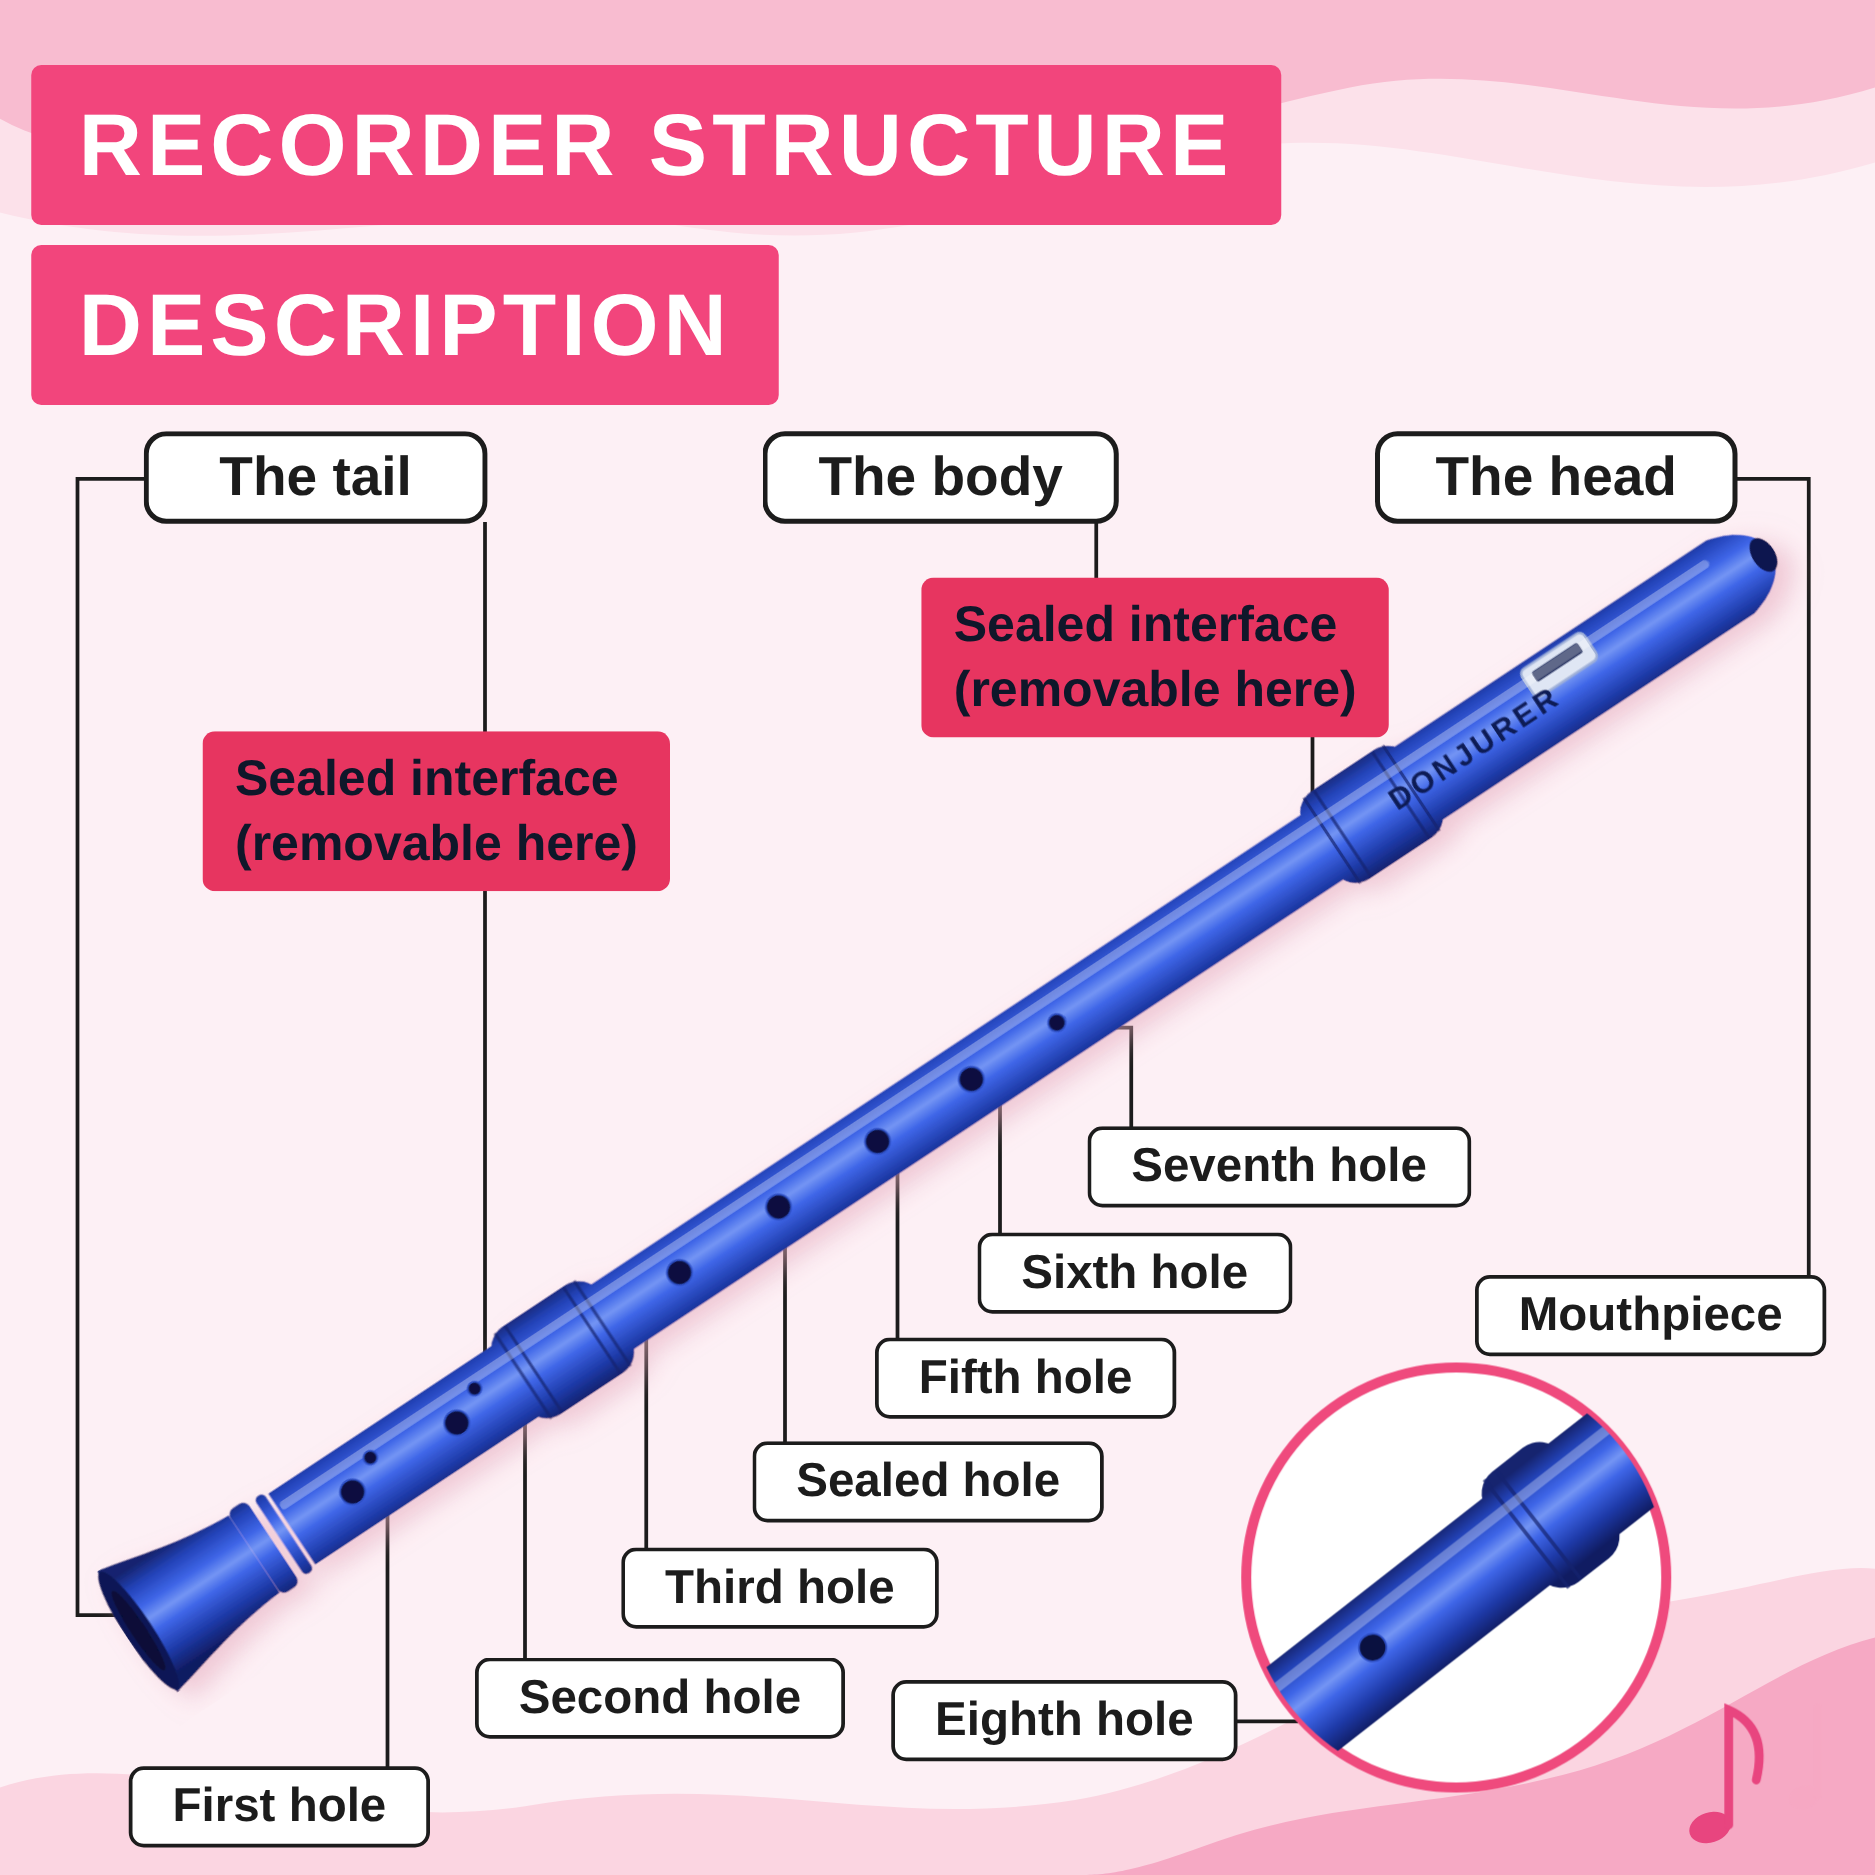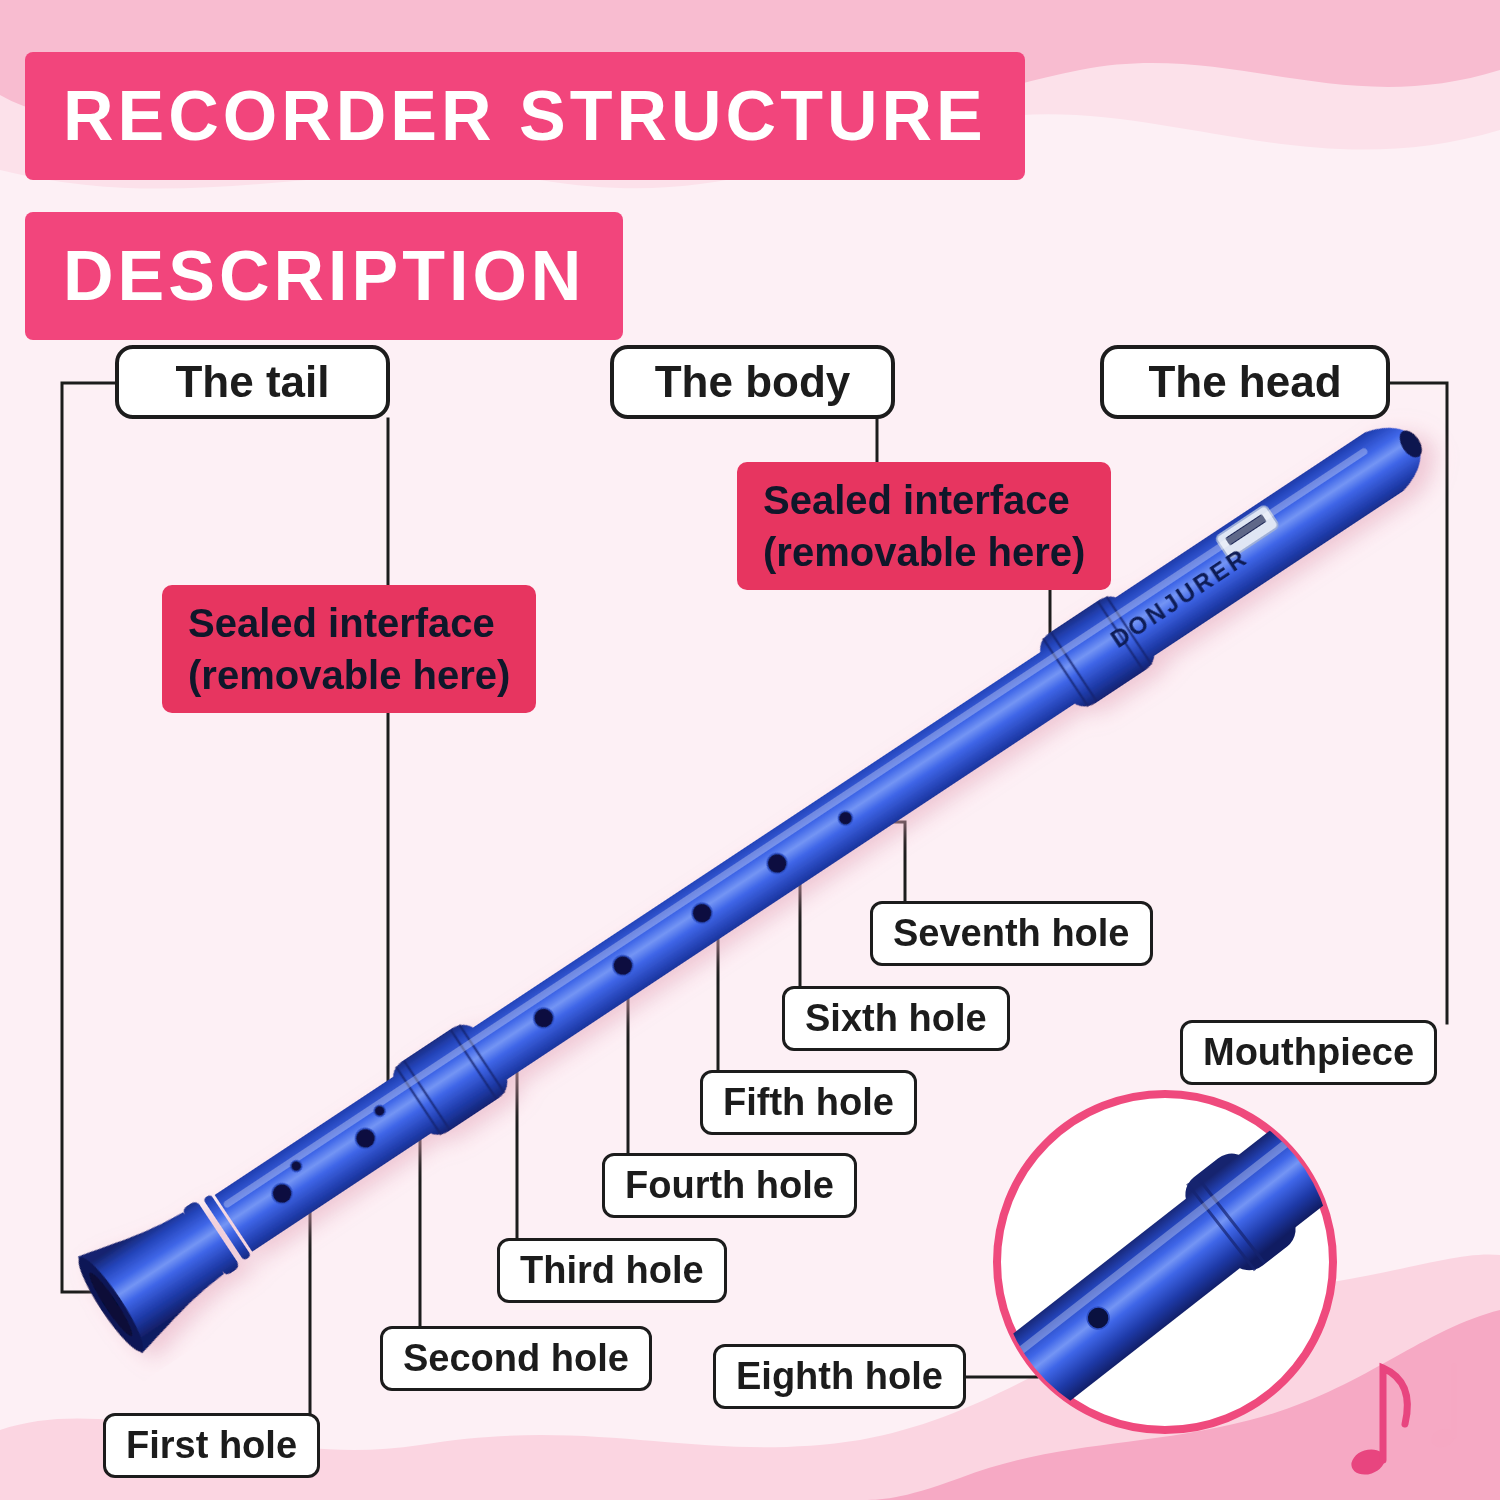--- a/index.html
+++ b/index.html
@@ -9,30 +9,30 @@
     font-family:"Liberation Sans","DejaVu Sans",sans-serif;
   }
   svg.layer{position:absolute;left:0;top:0;}
   .banner{
     position:absolute;left:25px;display:inline-block;
     background:#f2457c;color:#ffffff;
     font-size:70px;font-weight:bold;letter-spacing:4px;
     padding:24px 38px;border-radius:8px;white-space:nowrap;
   }
   .banner1{top:52px;}
-  .banner2{top:212px;}
+  .banner2{top:196px;}
   .part-label{
     position:absolute;box-sizing:border-box;
     background:#ffffff;border:4px solid #1c1c1c;border-radius:18px;
     display:flex;align-items:center;justify-content:center;
     font-size:44px;font-weight:bold;color:#1c1c1c;white-space:nowrap;
   }
   .hole-label{
     position:absolute;background:#ffffff;border:3px solid #1c1c1c;
-    border-radius:12px;padding:8px 20px;
+    border-radius:12px;padding:8px 32px;
     font-size:38px;font-weight:bold;color:#1c1c1c;white-space:nowrap;
   }
   .callout{
     position:absolute;background:#e73560;color:#0f172a;
     border-radius:10px;padding:12px 26px;
     font-size:40px;font-weight:bold;line-height:1.3;white-space:nowrap;
   }
 </style>
 </head>
 <body>
@@ -169,20 +169,20 @@
     <div>(removable here)</div>
   </div>
   <div class="callout" style="left:162px;top:585px;">
     <div>Sealed interface</div>
     <div>(removable here)</div>
   </div>
 
   <div class="hole-label" style="left:870px;top:901px;">Seventh hole</div>
   <div class="hole-label" style="left:782px;top:986px;">Sixth hole</div>
   <div class="hole-label" style="left:700px;top:1070px;">Fifth hole</div>
-  <div class="hole-label" style="left:602px;top:1153px;">Fourth hole</div>
+  <div class="hole-label" style="left:602px;top:1153px;">Sealed hole</div>
   <div class="hole-label" style="left:497px;top:1238px;">Third hole</div>
   <div class="hole-label" style="left:380px;top:1326px;">Second hole</div>
   <div class="hole-label" style="left:103px;top:1413px;">First hole</div>
   <div class="hole-label" style="left:713px;top:1344px;">Eighth hole</div>
   <div class="hole-label" style="left:1180px;top:1020px;">Mouthpiece</div>
 
 </div>
 
 </body></html>

